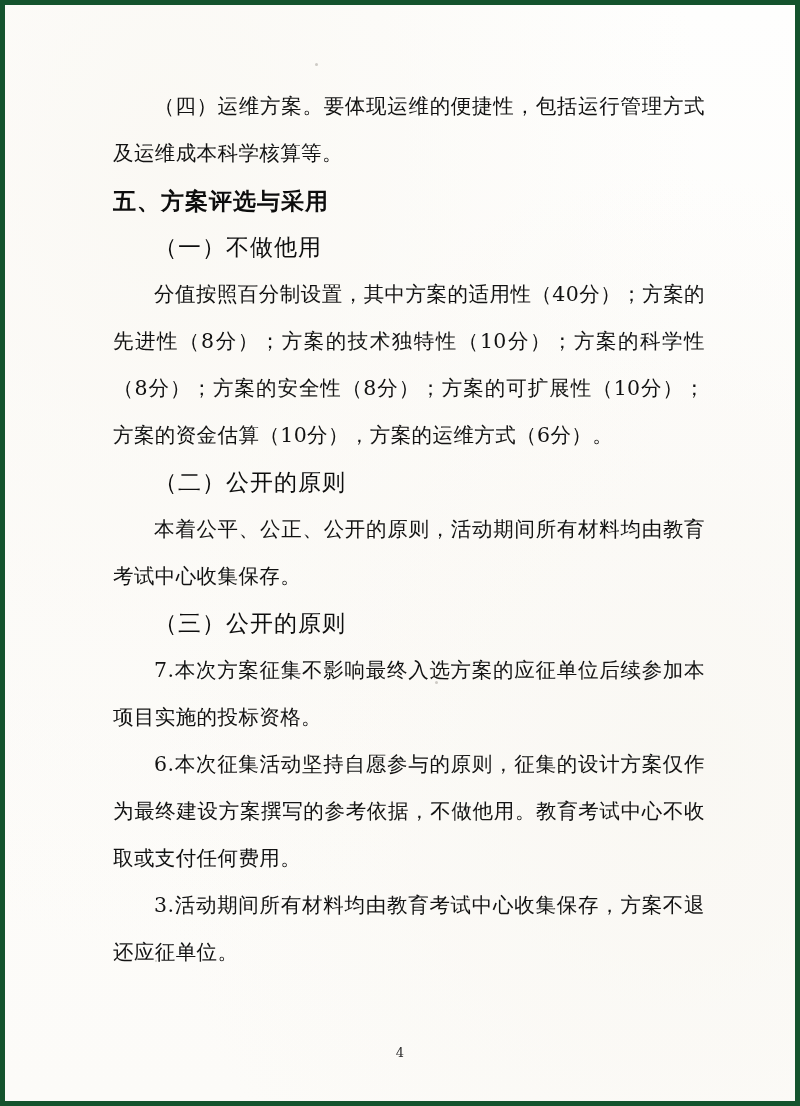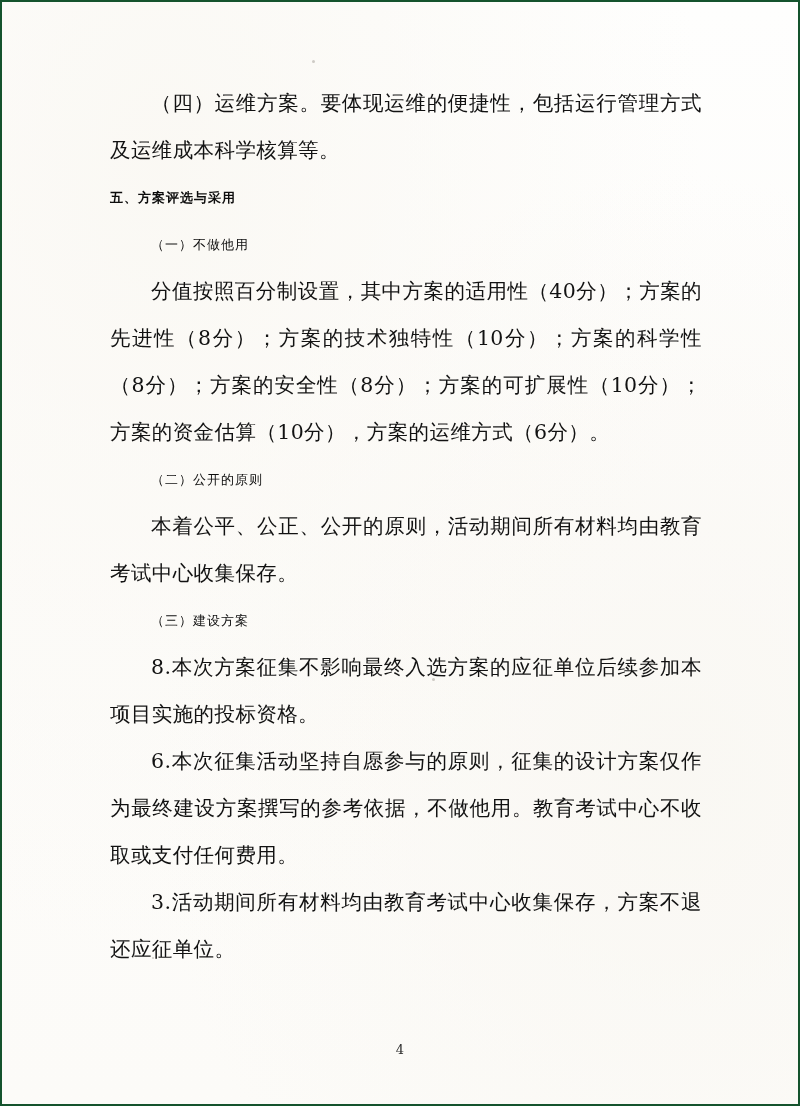--- a/index.html
+++ b/index.html
@@ -12,21 +12,21 @@
     background: #ffffff;
     font-family: "DejaVu Serif", serif;
     overflow: hidden;
   }
   .page {
     position: relative;
     width: 800px;
     height: 1106px;
     background: #f9a8d4;
     box-sizing: border-box;
-    border: 2px solid #14532d;
+    border: 5px solid #14532d;
   }
   .paper-texture {
     position: absolute;
     inset: 0;
     background:
       radial-gradient(ellipse at 20% 15%, rgba(250,248,243,0.9) 0%, rgba(255,255,255,0) 60%),
       radial-gradient(ellipse at 85% 70%, rgba(249,247,242,0.85) 0%, rgba(255,255,255,0) 55%),
       linear-gradient(180deg, #fefefd 0%, #fdfcfa 45%, #fcfbf8 100%);
     pointer-events: none;
   }
@@ -43,21 +43,21 @@
     color: #121212;
     text-align: justify;
     text-justify: inter-ideograph;
     letter-spacing: 0.4px;
   }
   .indent {
     text-indent: 41px;
   }
   .heading {
     font-weight: bold;
-    font-size: 13px;
+    font-size: 23px;
     line-height: 47px;
     color: #0d0d0d;
     text-indent: 0;
     letter-spacing: 1px;
   }
   .subhead {
     text-indent: 41px;
     font-weight: normal;
   }
   .block {
@@ -91,20 +91,20 @@
   <div class="smudge" style="left:430px; top:676px;"></div>
   <div class="smudge" style="left:150px; top:955px; width:2px; height:2px;"></div>
 
   <div class="content">
     <p class="indent block">（四）运维方案。要体现运维的便捷性，包括运行管理方式及运维成本科学核算等。</p>
     <p class="heading block">五、方案评选与采用</p>
     <p class="heading subhead block">（一）不做他用</p>
     <p class="indent block">分值按照百分制设置，其中方案的适用性（40分）；方案的先进性（8分）；方案的技术独特性（10分）；方案的科学性（8分）；方案的安全性（8分）；方案的可扩展性（10分）；方案的资金估算（10分），方案的运维方式（6分）。</p>
     <p class="heading subhead block">（二）公开的原则</p>
     <p class="indent block">本着公平、公正、公开的原则，活动期间所有材料均由教育考试中心收集保存。</p>
-    <p class="heading subhead block">（三）建设方案</p>
-    <p class="indent block">8.本次方案征集不影响最终入选方案的应征单位后续参加本项目实施的投标资格。</p>
+    <p class="heading subhead block">（三）公开的原则</p>
+    <p class="indent block">7.本次方案征集不影响最终入选方案的应征单位后续参加本项目实施的投标资格。</p>
     <p class="indent block">6.本次征集活动坚持自愿参与的原则，征集的设计方案仅作为最终建设方案撰写的参考依据，不做他用。教育考试中心不收取或支付任何费用。</p>
     <p class="indent block">3.活动期间所有材料均由教育考试中心收集保存，方案不退还应征单位。</p>
   </div>
 
   <div class="page-number">4</div>
 </div>
 
 </body></html>

